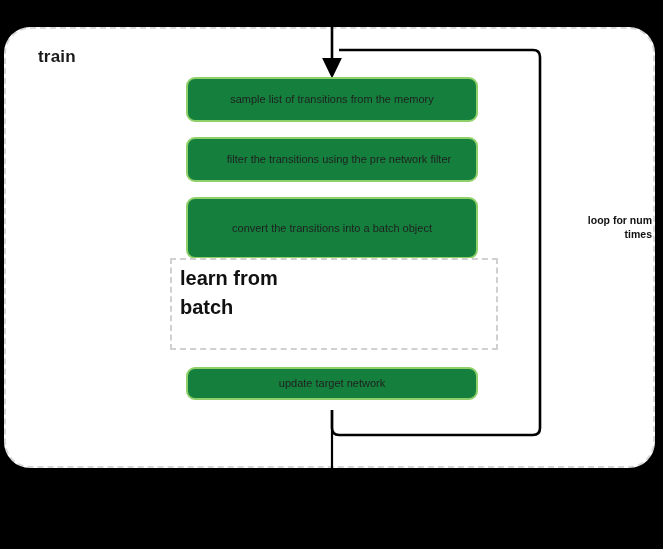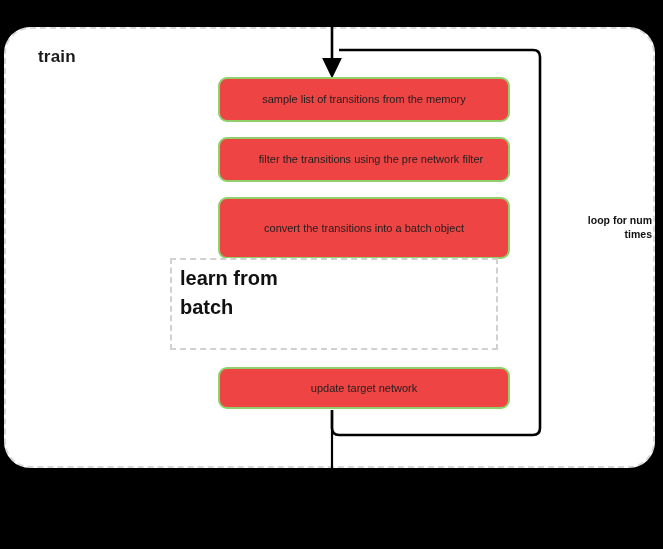--- a/index.html
+++ b/index.html
@@ -34,39 +34,38 @@
     font-size: 17px;
     font-weight: bold;
     color: #1a1a1a;
     letter-spacing: 0.2px;
     text-align: center;
   }
   
   .proc-box {
     position: absolute;
     box-sizing: border-box;
-    background: #ef4444;
+    background: #15803d;
     border: 2.5px solid #8fd06a;
     border-radius: 9px;
     display: flex;
     align-items: center;
     justify-content: center;
-    margin-left: 32px;
   }
   .proc-label {
     font-size: 11px;
     color: #1f1f1f;
     line-height: 1.3;
     text-align: center;
     white-space: nowrap;
   }
   #box-sample   { left: 186px; top: 77px;  width: 292px; height: 45px; }
   #box-filter   { left: 186px; top: 137px; width: 292px; height: 45px; padding-left: 14px; }
   #box-convert  { left: 186px; top: 197px; width: 292px; height: 62px; }
-  #box-update   { left: 186px; top: 367px; width: 292px; height: 42px; }
+  #box-update   { left: 186px; top: 367px; width: 292px; height: 33px; }
 
   
   #learn-box {
     position: absolute;
     left: 170px;
     top: 258px;
     width: 328px;
     height: 92px;
     box-sizing: border-box;
     background: #ffffff;

